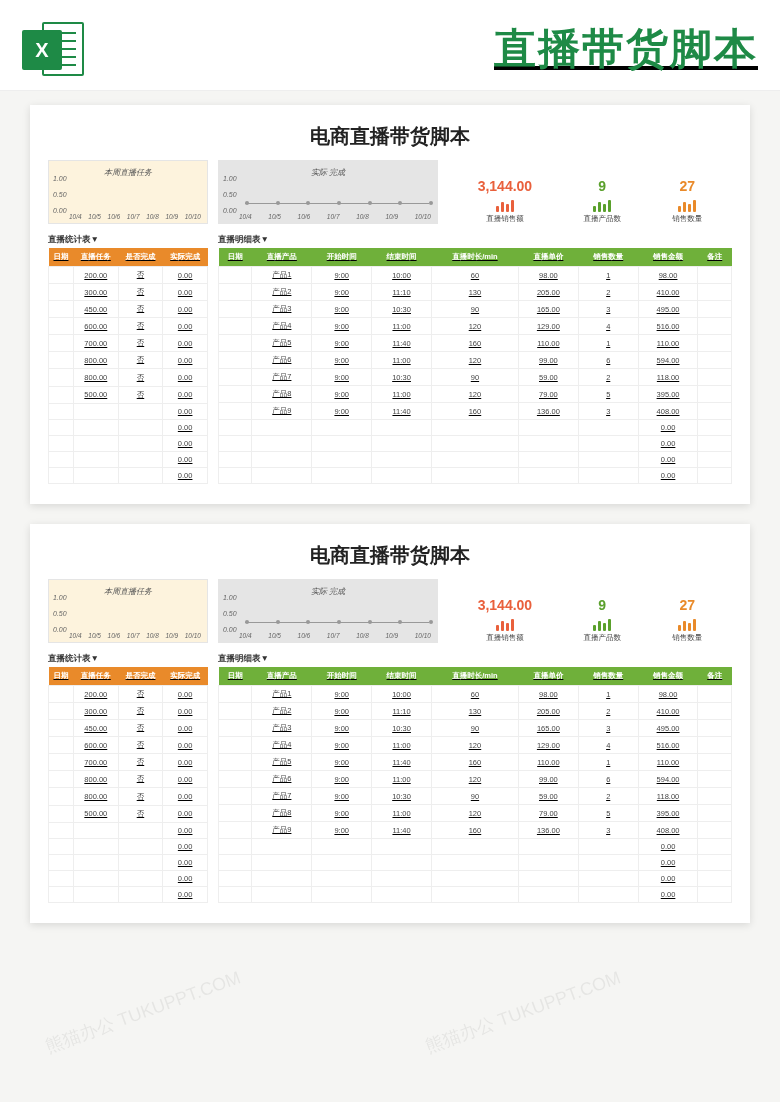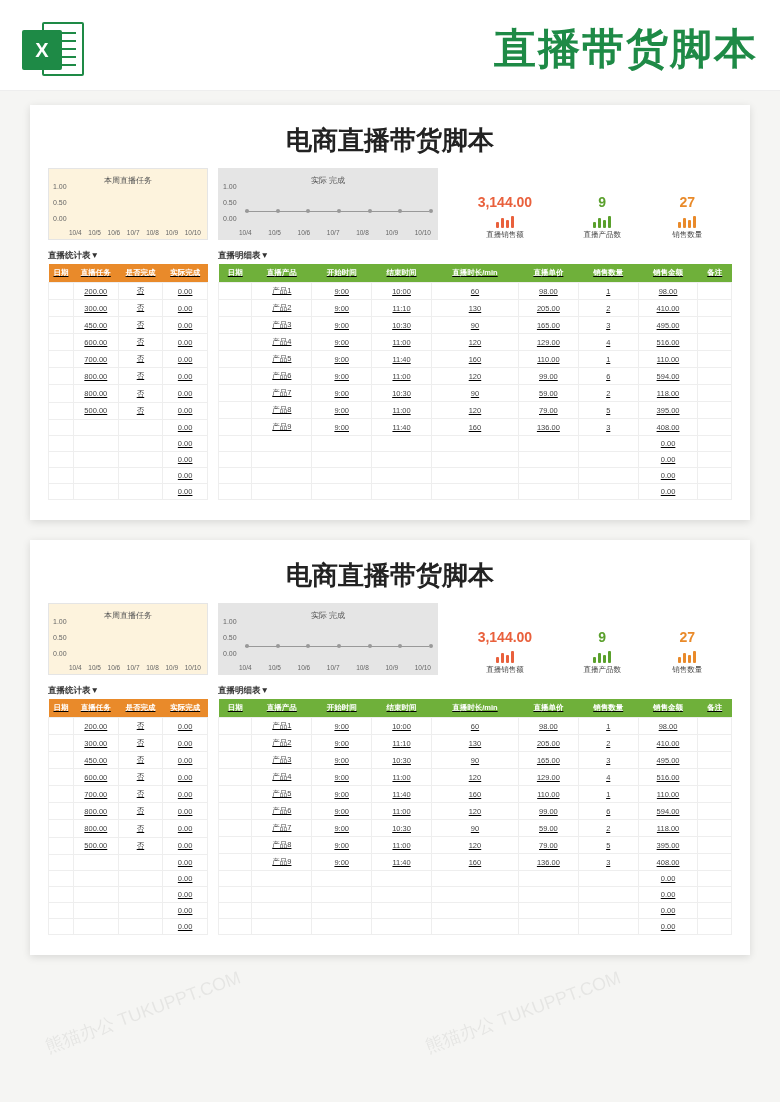--- a/index.html
+++ b/index.html
@@ -28,32 +28,32 @@
   .excel-back {
     position: absolute; right: 0; top: 4px; width: 42px; height: 54px;
     background: #fff; border: 2px solid #1e8a46; border-radius: 2px;
   }
   .excel-line { position:absolute; left:6px; right:6px; height:2px; background:#1e8a46; }
   .excel-front {
     position: absolute; left: 0; top: 12px; width: 40px; height: 40px;
     background: #1e8a46; color: #fff; display:flex; align-items:center; justify-content:center;
     font-weight: bold; font-size: 20px; border-radius:2px;
   }
-  .title-block { flex:1; display:flex; flex-direction:column; align-items:flex-end; }
+  .title-block { flex:1; display:flex; flex-direction:column; align-items:flex-end;text-decoration:underline; }
   .main-title { font-size: 42px; font-weight: 800; color: #1e8a46; letter-spacing: 2px; }
   .subtitle { color:#e98a2a; font-size:15px; font-weight:600; margin-top:4px; letter-spacing:1px; }
   .divider { color:#e98a2a; margin:0 5px; }
   .pages { padding: 14px 30px; display:flex; flex-direction:column; gap:20px; }
   .page {
     background:#fff; box-shadow: 0 2px 8px rgba(0,0,0,0.12);
     padding: 18px 18px 20px 18px; position:relative;
   }
-  .page-title { text-align:center; font-size:26px; font-weight:800; color:#222; margin-bottom:10px; }
+  .page-title { text-align:center; font-size:20px; font-weight:800; color:#222; margin-bottom:10px; }
   .topgrid { display:grid; grid-template-columns: 160px 220px 1fr; gap: 10px; margin-bottom:6px; }
-  .chart-box { border:1px solid #e5e5e5; padding:6px 16px 4px; font-size:8px; position:relative; height:72px; }
+  .chart-box { border:1px solid #e5e5e5; padding:6px 16px 4px; font-size:8px; position:relative; height:64px;font-style:italic; }
   .chart-box.yellow { background:#fdf3dd; }
   .chart-box.green { background:#e5e5e5; }
   .chart-title { text-align:center; font-size:8px; color:#555; margin-bottom:2px; }
   .axis-label { position:absolute; left:4px; font-size:7px; color:#666; }
   .xaxis { position:absolute; bottom:3px; left:20px; right:6px; display:flex; justify-content:space-between; font-size:6.5px; color:#666; }
   .chart-line { position:absolute; left:26px; right:8px; top:42px; height:1px; background:#999; }
   .dot { position:absolute; width:4px; height:4px; border-radius:50%; background:#999; top:-2px; }
   .stats { display:flex; justify-content:space-around; align-items:flex-end; padding:4px 4px 0; }
   .stat { text-align:center; }
   .stat-value { font-size:14px; font-weight:700; }

